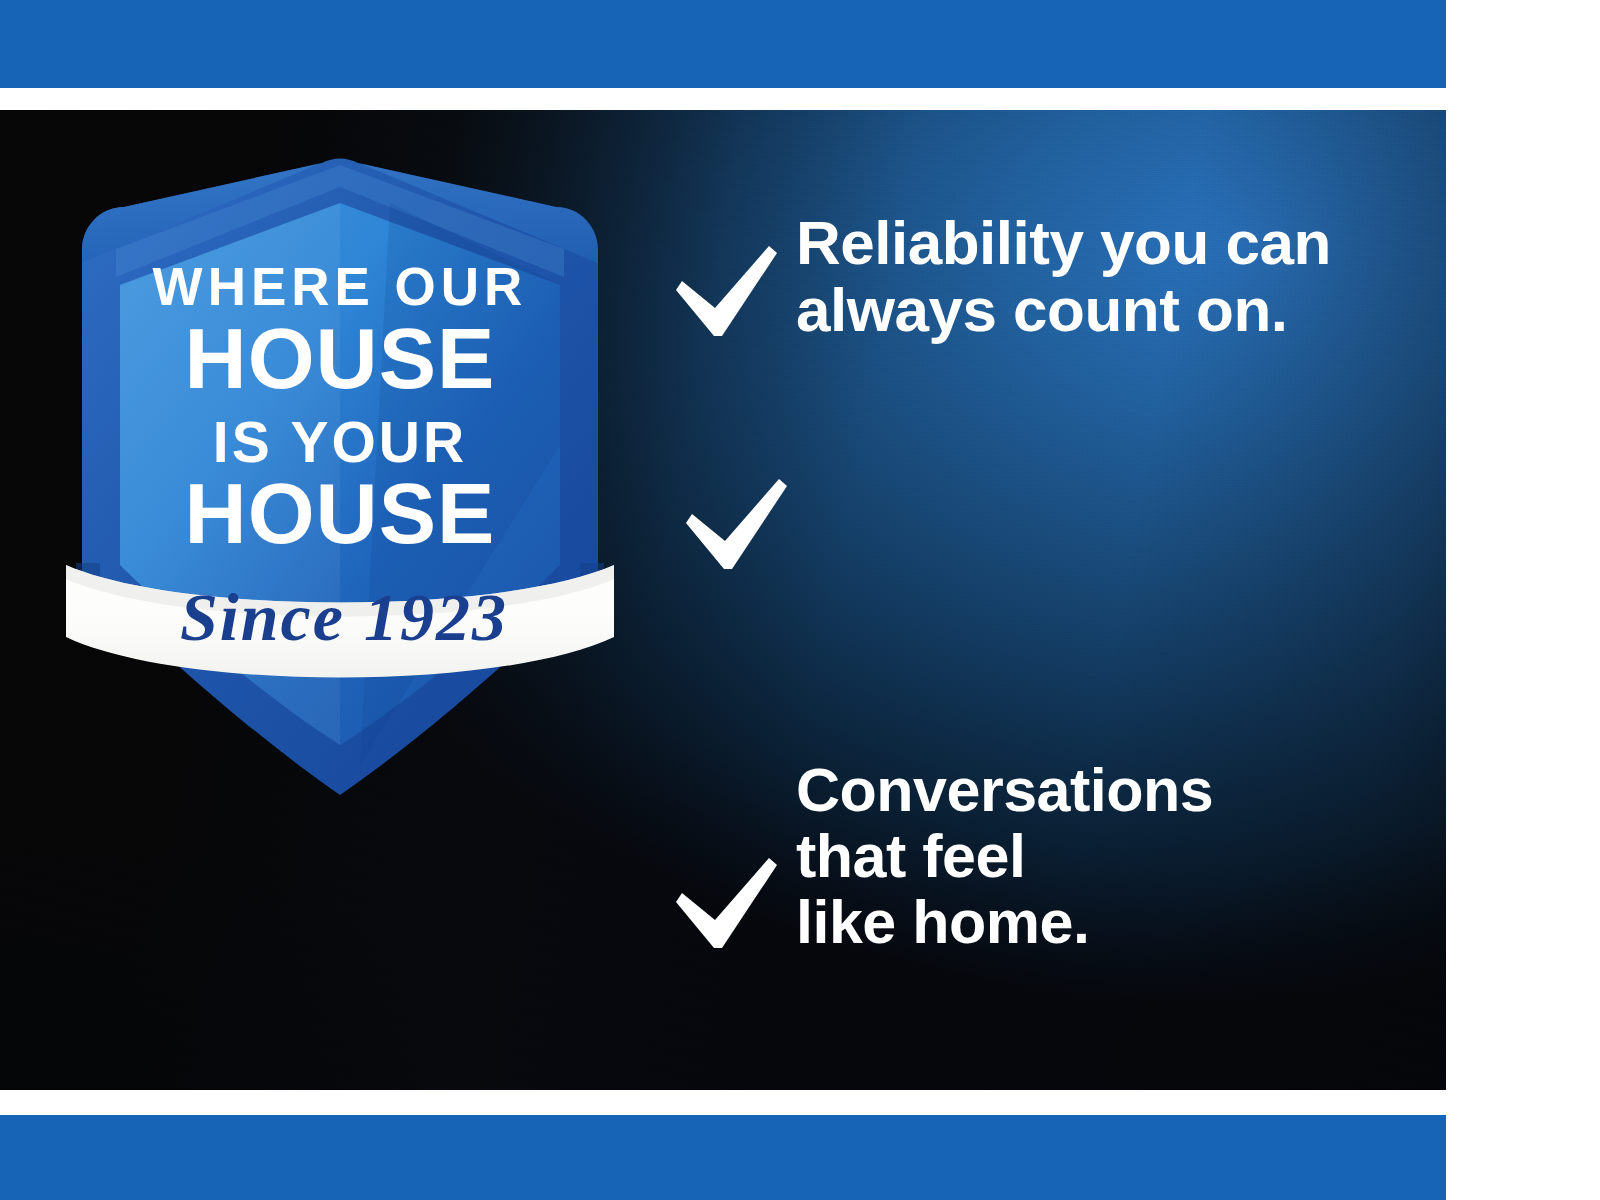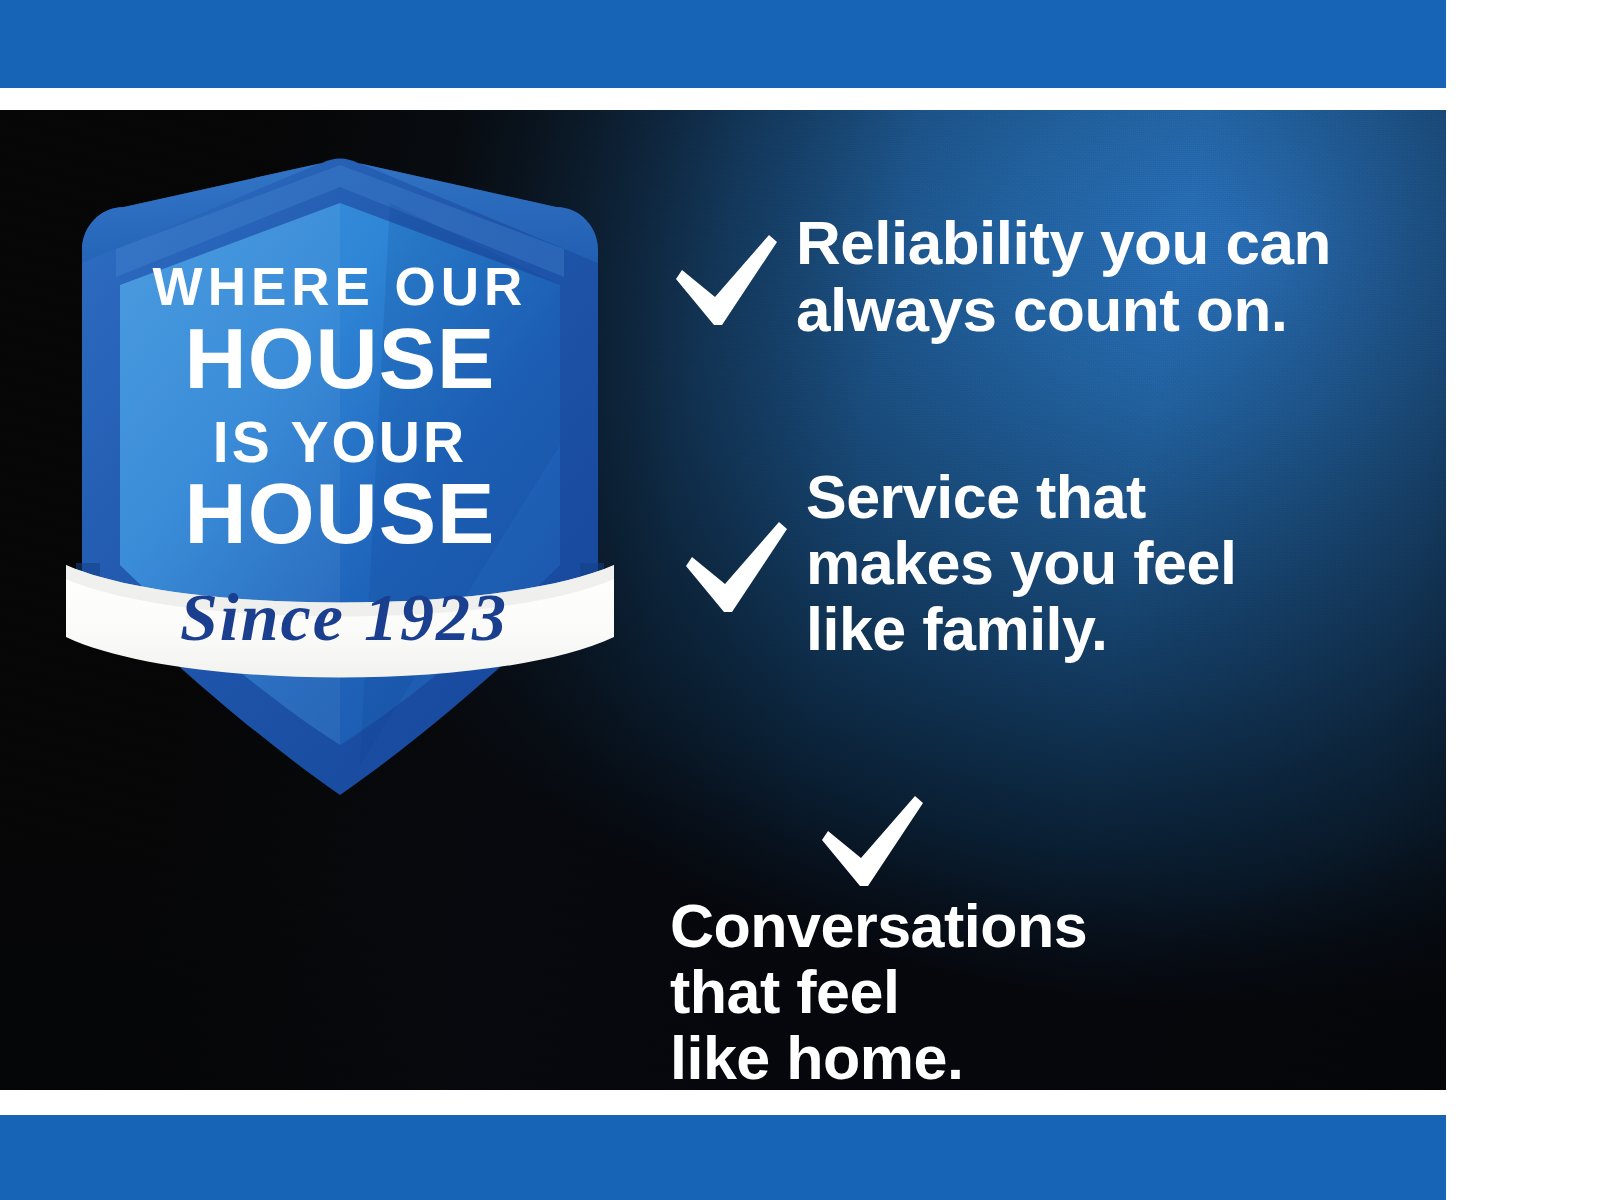--- a/index.html
+++ b/index.html
@@ -130,25 +130,25 @@
     position: absolute;
     left: 660px;
     top: 110px;
     width: 900px;
     height: 980px;
   }
 
   .benefit {
     position: absolute;
     display: flex;
-    align-items: center;
+    align-items: flex-end;
   }
   .benefit-1 { left: 10px;  top: 100px; }
   .benefit-2 { left: 20px;  top: 355px; }
-  .benefit-3 { left: 10px;  top: 672px; flex-direction: column; }
+  .benefit-3 { left: 10px;  top: 648px; }
 
   .check-wrap {
     flex: 0 0 auto;
     width: 126px;
     padding-top: 8px;
   }
   .check-wrap svg { display: block; width: 112px; height: 104px; }
 
   .benefit-text {
     color: #ffffff;
@@ -260,23 +260,20 @@
       <span class="benefit-text">Reliability you can
 always count on.</span>
     </div>
 
     <div class="benefit benefit-2">
       <span class="check-wrap">
         <svg viewBox="0 0 112 104" xmlns="http://www.w3.org/2000/svg">
           <path d="M6,50 L12,41 L45,68 L99,6 L107,13 L52,96 L44,96 Z" fill="#ffffff"></path>
         </svg>
       </span>
-      <span class="benefit-text">Service that
-makes you feel
-like family.</span>
     </div>
 
     <div class="benefit benefit-3">
       <span class="check-wrap">
         <svg viewBox="0 0 112 104" xmlns="http://www.w3.org/2000/svg">
           <path d="M6,50 L12,41 L45,68 L99,6 L107,13 L52,96 L44,96 Z" fill="#ffffff"></path>
         </svg>
       </span>
       <span class="benefit-text">Conversations
 that feel

